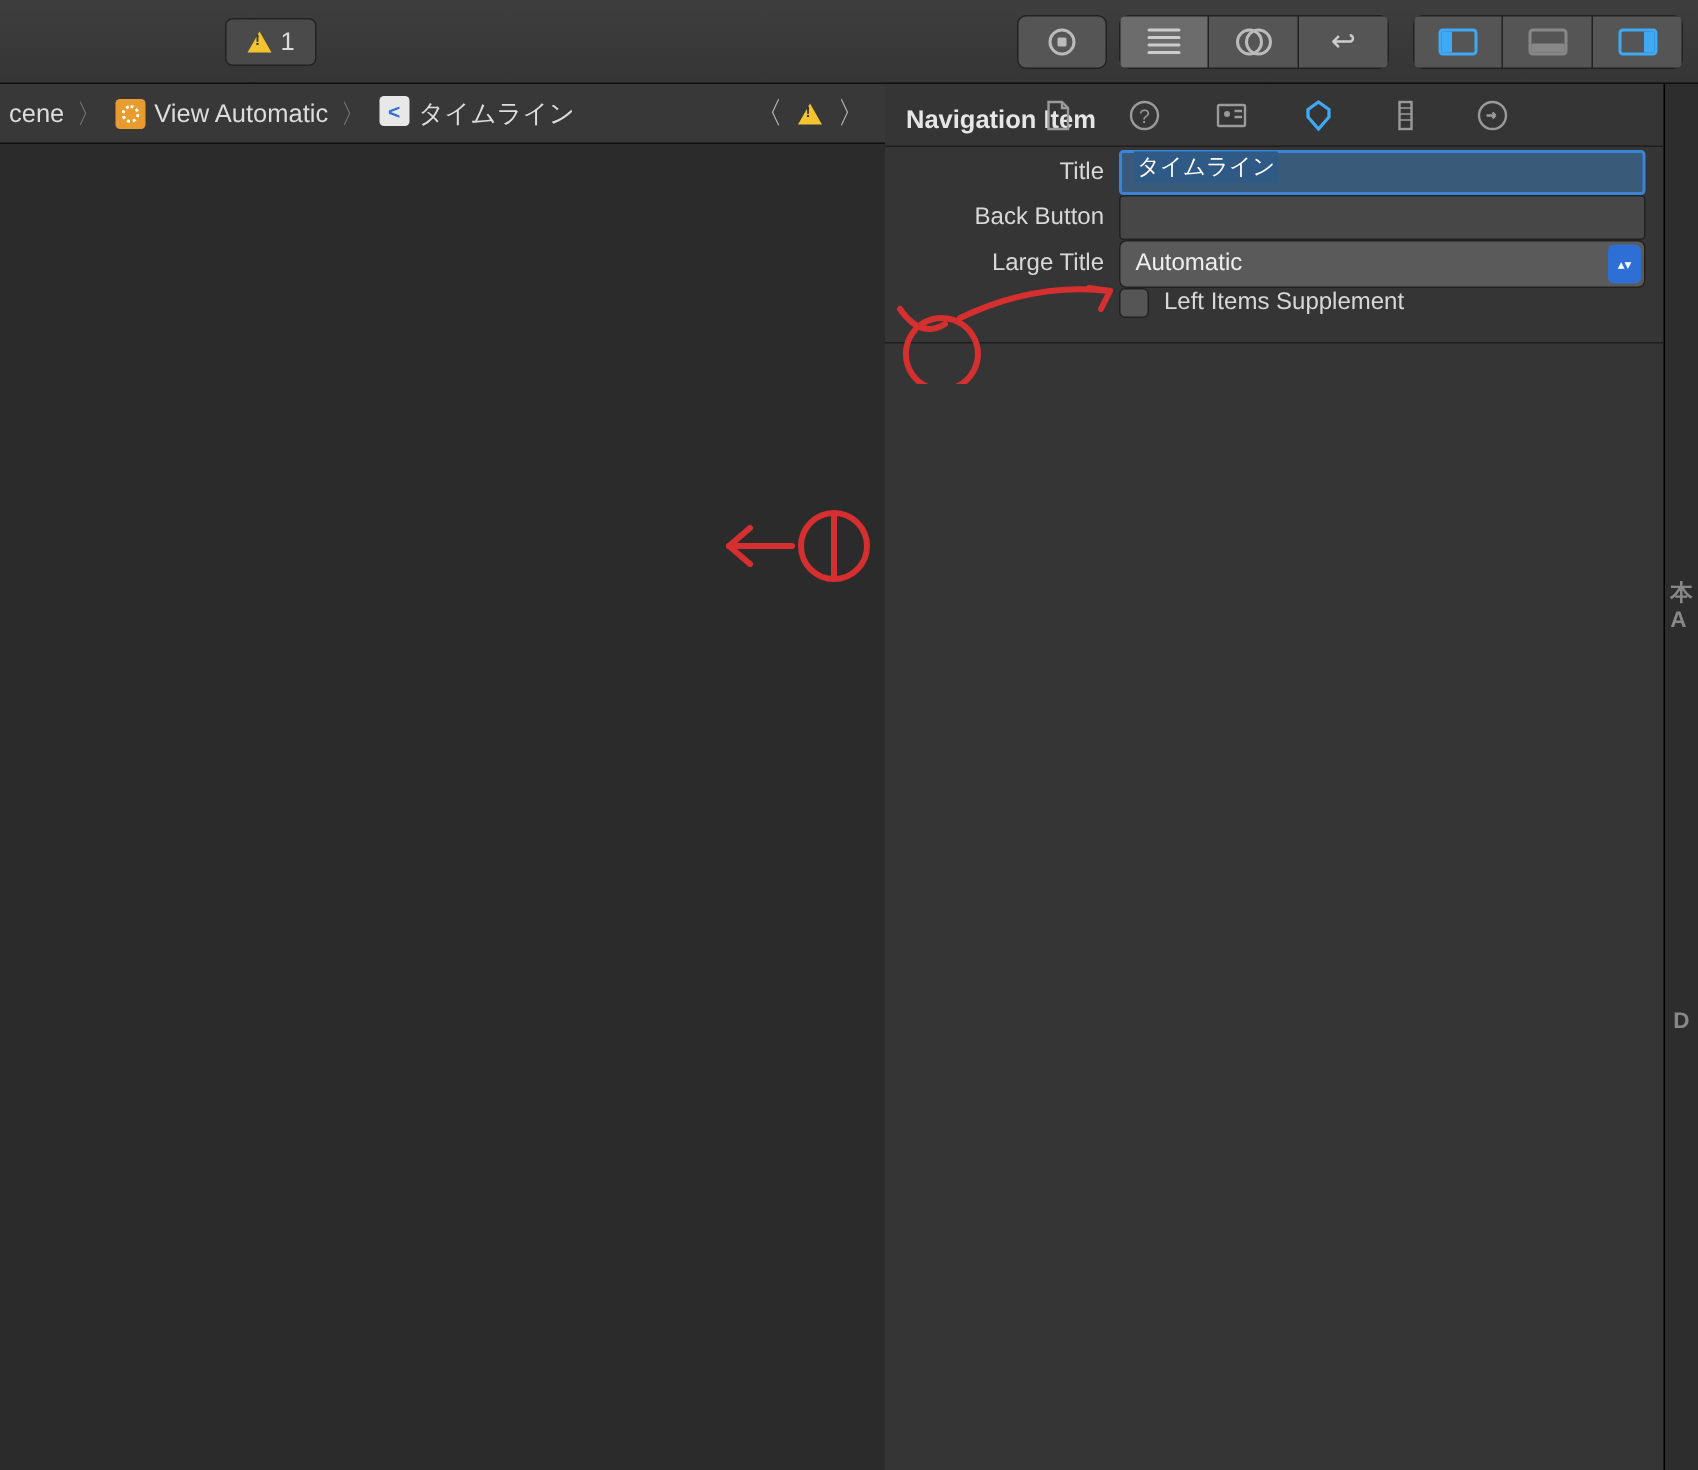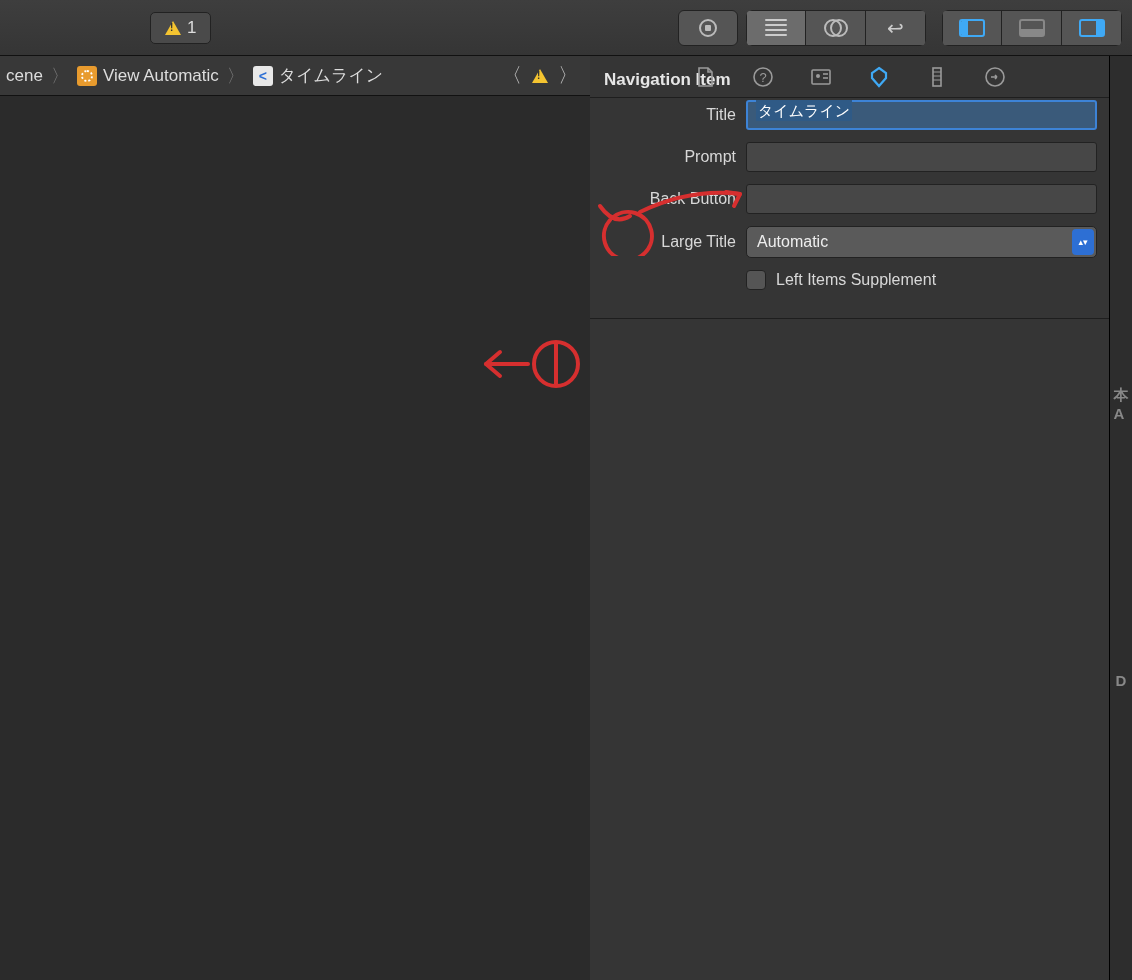--- a/index.html
+++ b/index.html
@@ -60,21 +60,21 @@
   .ico-panel.bottom .bar{position:absolute;bottom:0;left:0;height:6px;width:100%;background:#888}
   .ico-panel.right .bar{margin-left:auto;width:7px;height:100%;background:#888}
   .ico-panel.right.blue{border-color:#3fa9f5}.ico-panel.right.blue .bar{background:#3fa9f5}
 
   
   .jumpbar{
     height:40px;background:#383838;border-bottom:1px solid #111;
     display:flex;align-items:center;padding:0 4px;gap:6px;font-size:17px;
     width:590px;
   }
-  .jb-seg{display:flex;align-items:center;gap:6px;color:#ddd;cursor:pointer;padding:2px 2px}
+  .jb-seg{display:flex;gap:6px;color:#ddd;cursor:pointer;padding:2px 2px}
   .jb-sep{color:#777;font-size:18px}
   .icon-box{width:20px;height:20px;border-radius:3px;display:flex;align-items:center;justify-content:center}
   .icon-box.orange{background:#e89b2e}
   .icon-box.orange .ring{width:12px;height:12px;border:2px dotted #fff;border-radius:50%}
   .icon-box.back{background:#e8e8e8;color:#2d6fd4;font-weight:bold;font-size:14px}
   .jb-end{margin-left:auto;display:flex;align-items:center;gap:10px;color:#aaa;padding-right:8px}
   .jb-end .chev{font-size:20px;cursor:pointer;color:#bbb}
 
   
   .split{display:flex;height:924px}
@@ -84,21 +84,21 @@
   }
 
   
   .inspector{flex:0 0 520px;background:#353535;display:flex;flex-direction:column;border-right:1px solid #000}
   .insp-tabs{height:42px;margin-top:54px;display:flex;justify-content:center;align-items:center;gap:34px;border-bottom:1px solid #1e1e1e}
   .insp-tab{width:24px;height:24px;color:#9a9a9a;cursor:pointer;display:flex;align-items:center;justify-content:center}
   .insp-tab.active{color:#3fa9f5}
 
   .sect-title{font-weight:700;color:#e6e6e6;font-size:17px;padding:14px 14px 10px}
   .form{padding:0 12px 16px;border-bottom:1px solid #1e1e1e}
-  .row{display:flex;align-items:center;margin-bottom:12px}
+  .row{display:flex;align-items:center;}
   .row label{width:144px;text-align:right;color:#d8d8d8;font-size:16px;padding-right:10px}
   .row .field{
     flex:1;height:30px;background:#474747;border:1px solid #222;border-radius:3px;
     color:#e8e8e8;font-size:15px;padding:0 8px;outline:none;
   }
   .row .field.focused{border:2px solid #3d83d6;background:#3a5a7a;color:#fff}
   .row .field.focused span{background:#2f5a86;padding:2px 2px}
   .row.checkbox label{width:144px}
   .chk{width:20px;height:20px;border-radius:4px;background:#555;border:1px solid #222;margin-right:10px;flex:none}
   .chk-label{color:#d8d8d8;font-size:16px}
@@ -242,24 +242,20 @@
             <path d="M7 11h6m0 0l-2-2m2 2l-2 2" fill="none" stroke="currentColor" stroke-width="1.6"></path>
           </svg>
       </div>
     </div>
 
     <div class="sect-title">Navigation Item</div>
     <div class="form">
       <div class="row">
         <label>Title</label>
         <div class="field focused"><span>タイムライン</span></div>
-      </div>
-      <div class="row">
-        <label>Prompt</label>
-        <input class="field" value="" style="">
       </div>
       <div class="row">
         <label>Back Button</label>
         <input class="field" value="" style="">
       </div>
       <div class="row">
         <label>Large Title</label>
         <div class="select">
           <span>Automatic</span>
           <span class="stepper">▴▾</span>

